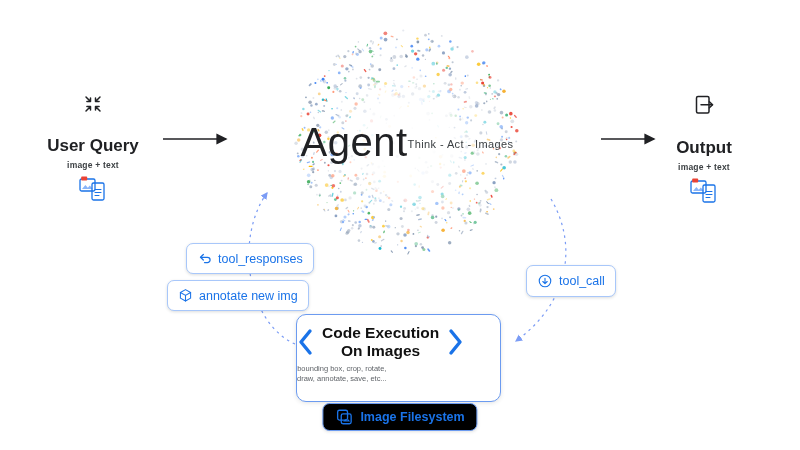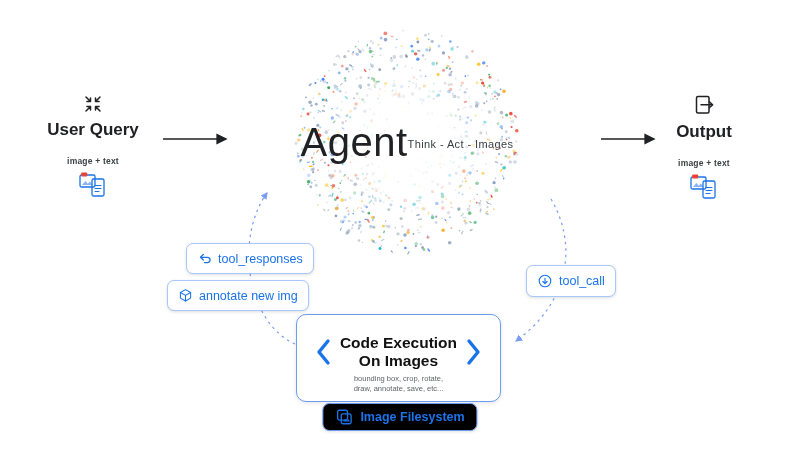--- a/index.html
+++ b/index.html
@@ -27,38 +27,38 @@
   .overlay{position:absolute;left:0;top:0;z-index:1;pointer-events:none;}
   .dash{stroke:var(--dashed-arc);stroke-width:1.2;fill:none;stroke-dasharray:2.5 4;}
   .solid-arrow{stroke:var(--text-dark);stroke-width:1.6;fill:none;}
   .m-blue{fill:var(--dashed-arc);}
   .m-black{fill:var(--text-dark);}
 
   
   .node{position:absolute;display:flex;flex-direction:column;align-items:center;z-index:2;}
   .node-user{left:30px;top:94px;width:126px;}
   .node-output{left:650px;top:94px;width:108px;}
-  .node-title{font-size:17px;font-weight:700;color:var(--text-dark);margin-top:6px;}
-  .node-sub{font-size:8.5px;font-weight:600;color:#3c4043;margin-top:16px;letter-spacing:.2px;}
+  .node-title{font-size:17px;font-weight:700;color:var(--text-dark);margin-top:22px;}
+  .node-sub{font-size:8.5px;font-weight:600;color:#3c4043;margin-top:4px;letter-spacing:.2px;}
   .node .file-ic{margin-top:4px;}
 
   
   .pill{position:absolute;display:inline-flex;align-items:center;gap:6px;
     background:#fff;border:1px solid var(--pill-border);border-radius:7px;
     padding:7px 10px;box-shadow:0 1px 3px rgba(60,64,67,.18);
     color:var(--accent);font-size:12.5px;z-index:3;white-space:nowrap;}
   .pill-tool-responses{left:186px;top:243px;}
   .pill-tokenized{left:167px;top:280px;}
   .pill-tool-call{left:526px;top:265px;}
 
   
   .code-box{position:absolute;left:296px;top:314px;width:205px;height:88px;
     background:#fff;border:1.5px solid var(--box-border);border-radius:10px;
     box-shadow:0 1px 4px rgba(60,64,67,.15);z-index:3;
-    display:flex;flex-direction:column;align-items:center;padding-top:19px;}
+    display:flex;flex-direction:column;align-items:flex-start;padding-top:9px;}
   .code-row{display:flex;align-items:center;gap:9px;}
   .code-title{text-align:center;font-size:15.5px;font-weight:700;color:#111;line-height:1.15;}
   .code-sub{text-align:center;font-size:7.5px;color:var(--text-gray);line-height:1.4;margin-top:4px;}
 
   
   .fs-badge{position:absolute;left:50%;top:403px;transform:translateX(-50%);
     display:inline-flex;align-items:center;gap:7px;background:#000000;
     border:1.5px solid var(--box-border);border-radius:7px;padding:4px 12px;
     color:var(--accent);font-size:12.5px;font-weight:700;z-index:4;white-space:nowrap;
     box-shadow:0 1px 3px rgba(60,64,67,.15);}

